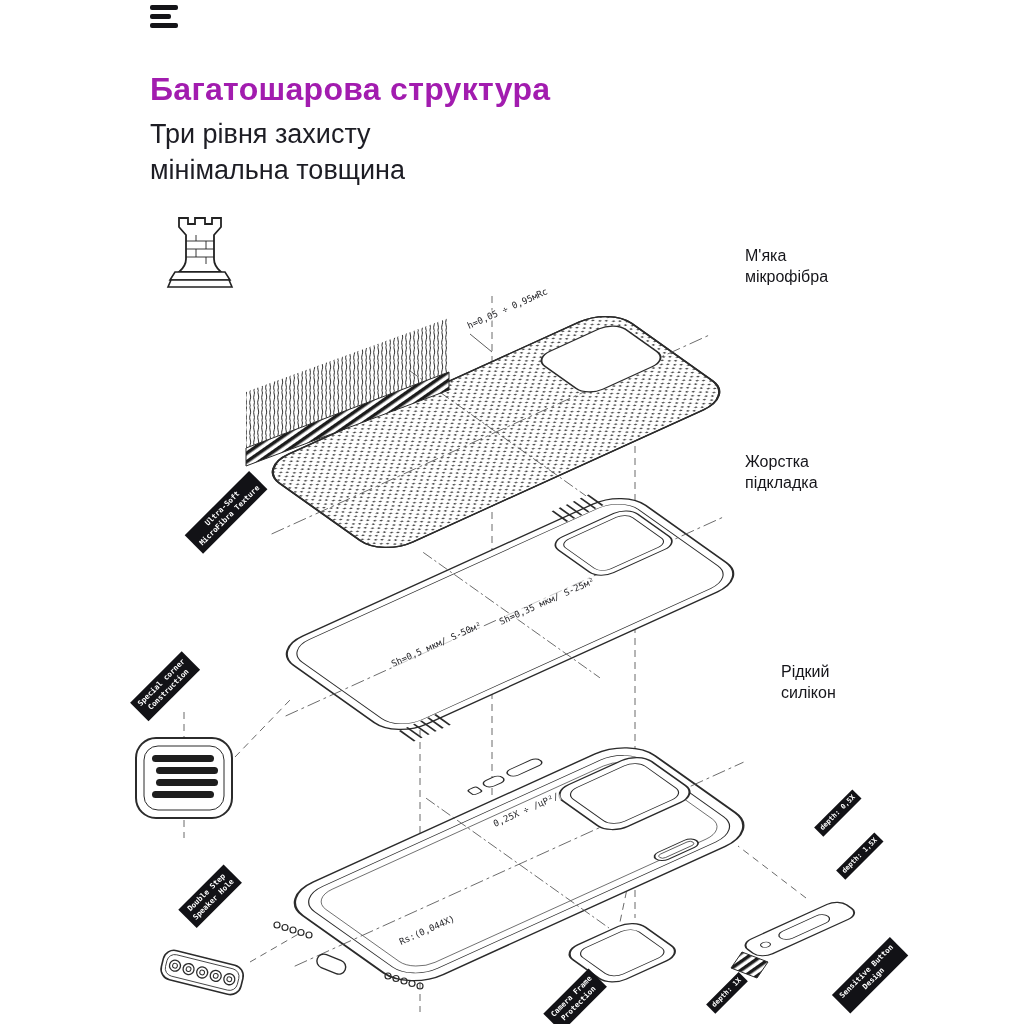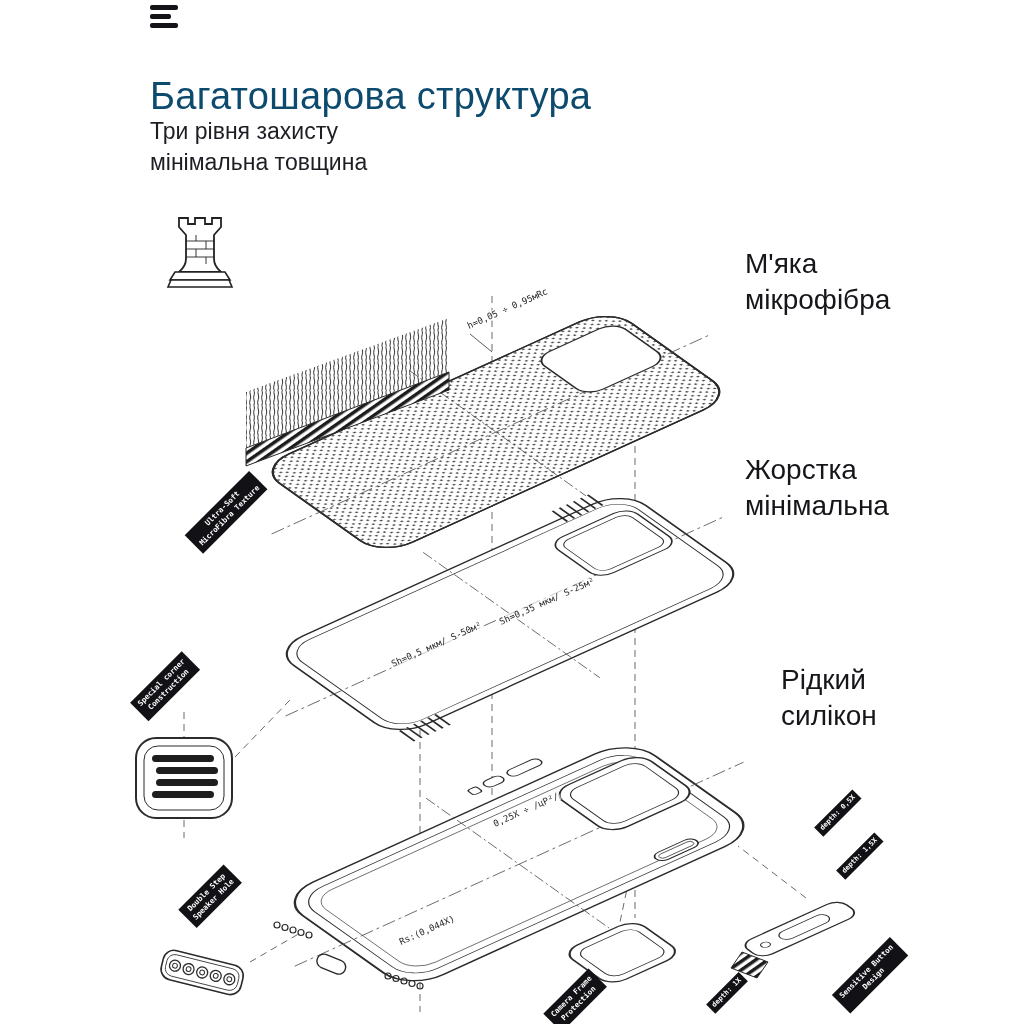--- a/index.html
+++ b/index.html
@@ -6,24 +6,24 @@
   body{width:1024px;height:1024px;background:#ffffff;position:relative;overflow:hidden;
        font-family:"Liberation Sans", sans-serif;color:#17171f;}
   .abs{position:absolute;}
   svg.art{position:absolute;left:0;top:0;}
   
   .menu{left:150px;top:5px;width:28px;display:flex;flex-direction:column;gap:4px;cursor:pointer;}
   .menu span{height:5px;border-radius:2px;background:#141418;display:block;}
   .menu span:nth-child(2){width:21px;}
   .menu span:nth-child(1),.menu span:nth-child(3){width:28px;}
   
-  .title{left:150px;top:50px;font-size:38px;font-weight:400;letter-spacing:.3px;color:#0c4a6e;white-space:nowrap;}
-  .subtitle{left:150px;top:116px;font-size:23px;line-height:1.35;color:#1d1d24;white-space:pre-line;}
-  
-  .layer-label{font-size:28px;line-height:1.3;color:#15151a;white-space:pre-line;}
+  .title{left:150px;top:50px;font-size:32px;font-weight:700;letter-spacing:.3px;color:#a21caf;white-space:nowrap;}
+  .subtitle{left:150px;top:116px;font-size:27px;line-height:1.35;color:#1d1d24;white-space:pre-line;}
+  
+  .layer-label{font-size:16px;line-height:1.3;color:#15151a;white-space:pre-line;}
   .ll-1{left:745px;top:246px;}
   .ll-2{left:745px;top:452px;}
   .ll-3{left:745px;top:662px;margin-left:36px;}
   
   .annot{font-family:"DejaVu Sans Mono", monospace;font-size:9px;color:#26262a;white-space:nowrap;
          transform-origin:left center;transform:rotate(-24deg);background:rgba(255,255,255,.65);padding:0 2px;}
   .a1{left:466px;top:322px;}
   .a2{left:498px;top:618px;}
   .a3{left:390px;top:660px;}
   .a4{left:492px;top:820px;}
@@ -207,21 +207,21 @@
   <span></span>
 </div>
 
 <h1 class="abs title">Багатошарова структура</h1>
 <div class="abs subtitle">Три рівня захисту
 мінімальна товщина</div>
 
 <div class="abs layer-label ll-1">М'яка
 мікрофібра</div>
 <div class="abs layer-label ll-2">Жорстка
-мінімальна</div>
+підкладка</div>
 <div class="abs layer-label ll-3">Рідкий
 силікон</div>
 
 <div class="abs annot a1">h=0,05 ÷ 0,95мRc</div>
 <div class="abs annot a2">Sh=0,35 мкм/ S-25м²</div>
 <div class="abs annot a3">Sh=0,5 мкм/ S-50м²</div>
 <div class="abs annot a4">0,25X ÷ /цР²/</div>
 <div class="abs annot a5">Rs:(0,044X)</div>
 
 <div class="abs tag t-ultra">Ultra-Soft

